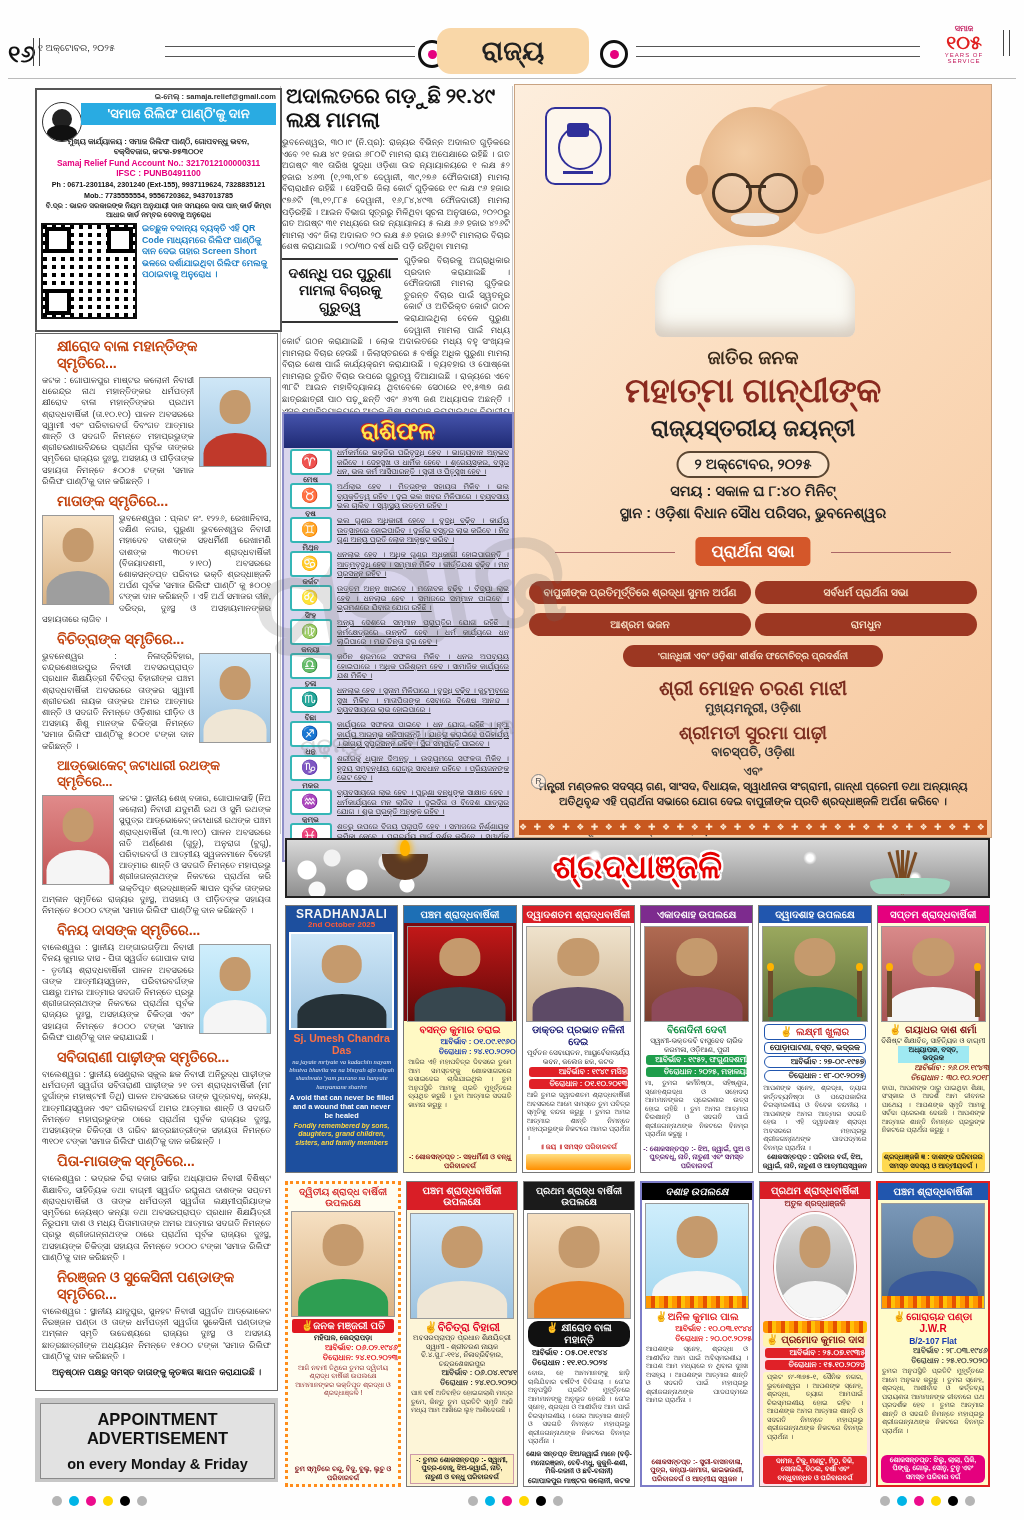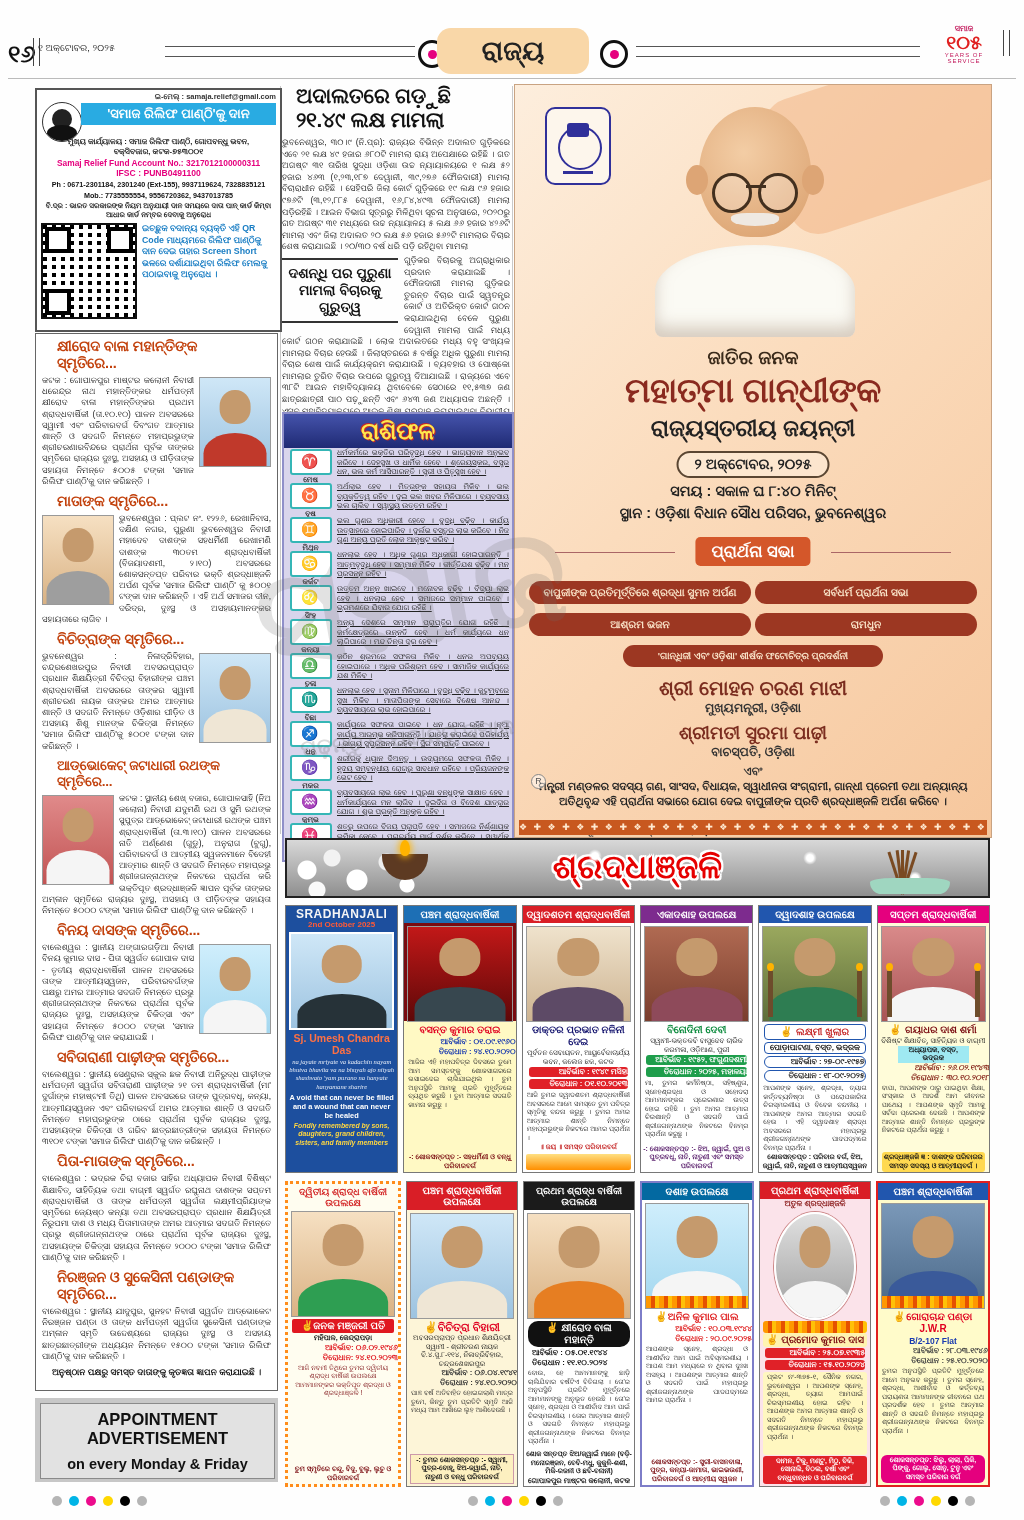--- a/index.html
+++ b/index.html
@@ -62,21 +62,21 @@
   .t-white{background:#f5f5f5;} .t-orange{background:#e67e22;} .t-green{background:#2e9e52;}
   .obit-foot{font-size:8.8px;font-weight:bold;text-align:center;margin-top:3px;}
   
   .appt{position:absolute;left:35px;top:1398px;width:243px;height:84px;background:#c7c7c7;padding:5px;box-sizing:border-box;}
   .appt .inner{width:100%;height:100%;background:#e2e2e2;border:1px solid #8a8a8a;text-align:center;
                display:flex;flex-direction:column;justify-content:center;gap:8px;}
   .appt .l1{font-size:16.5px;font-weight:bold;color:#111;}
   .appt .l2{font-size:14.5px;font-weight:bold;color:#111;}
   
   .news{position:absolute;left:282px;top:84px;width:228px;}
-  .news h1{font-size:21px;margin:0 14px 5px;font-weight:bold;letter-spacing:-0.4px;}
+  .news h1{font-size:21px;margin:0 4px 5px;font-weight:bold;letter-spacing:-0.4px;}
   .news p{font-size:8.6px;line-height:11.6px;text-align:justify;margin:0;color:#222;}
   .subhead{float:left;width:112px;margin:3px 6px 2px 0;border-top:2.5px solid #333;border-bottom:2.5px solid #333;
            font-size:14px;font-weight:bold;text-align:center;padding:5px 2px;line-height:17px;}
   
   .astro{position:absolute;left:282px;top:412px;width:228px;height:446px;border:2px solid #8f8fc9;background:#d9d5ec;overflow:hidden;}
   .astro-hd{height:34px;background:linear-gradient(#4553ab,#1f2a74);text-align:center;line-height:34px;
             font-size:23px;font-weight:bold;color:#ffe84d;text-shadow:1px 1px 0 #c62828,-1px -1px 0 #c62828;}
   .astro-row{display:flex;height:34px;padding:0 3px;align-items:flex-start;}
   .astro-ic{width:47px;text-align:center;flex:none;padding-top:1px;}
   .astro-ic .box{width:38px;height:22px;margin:0 auto;background:#fff;border:2px solid #35b6b6;border-radius:3px;
@@ -209,21 +209,21 @@
   .n1 .mname{background:#e01820;color:#fff;margin:1px 4px;border-radius:2px;}
   .n1 .mdates{color:#e01820;} .n1 .mbody{color:#7a0b10;text-align:center;} .n1 .mfoot{color:#7a0b10;}
   .n2{background:#fdf5d8;}
   .n2 .mhead{background:#d91e26;}
   .n2 .mname{color:#e00020;font-size:11px;} .n2 .mdates{color:#333;}
   .n2 .mfoot{background:#fdf0c0;border:1px solid #c9a;margin:1px 3px 2px;}
   .n3 .mhead{background:#1b1b1b;font-size:9.5px;}
   .n3 .mname{background:#111;color:#fff;border-radius:10px;margin:1px 4px;}
   .n3 .mdates{color:#111;text-align:left;padding-left:8px;}
   .n4{border:2px solid #7d7dc8;}
-  .n4 .mhead{background:#0369a1;}
+  .n4 .mhead{background:#000000;font-style:italic;}
   .n4 .mname{color:#e02020;} .n4 .mdates{color:#e02020;} .n4 .mfoot{color:#7a0b10;}
   .n5{background:#fbe3ea;}
   .n5 .mhead{background:#d91e26;}
   .n5 .msub{color:#8a1a1a;}
   .n5 .mname{color:#7a0b10;background:#fff3b0;margin:0 3px;border-radius:3px;}
   .n5 .mdates{background:#e02128;color:#fff;margin:1px 5px;border-radius:3px;}
   .n5 .mbody{background:#fff7c0;margin:1px 3px;border-radius:3px;}
   .n5 .mfoot{background:#e02128;color:#fff;margin:0 3px 2px;border-radius:3px;}
   .n6{background:#fffbca;border:2px solid #e02020;}
   .n6 .mhead{background:#2156ae;}

